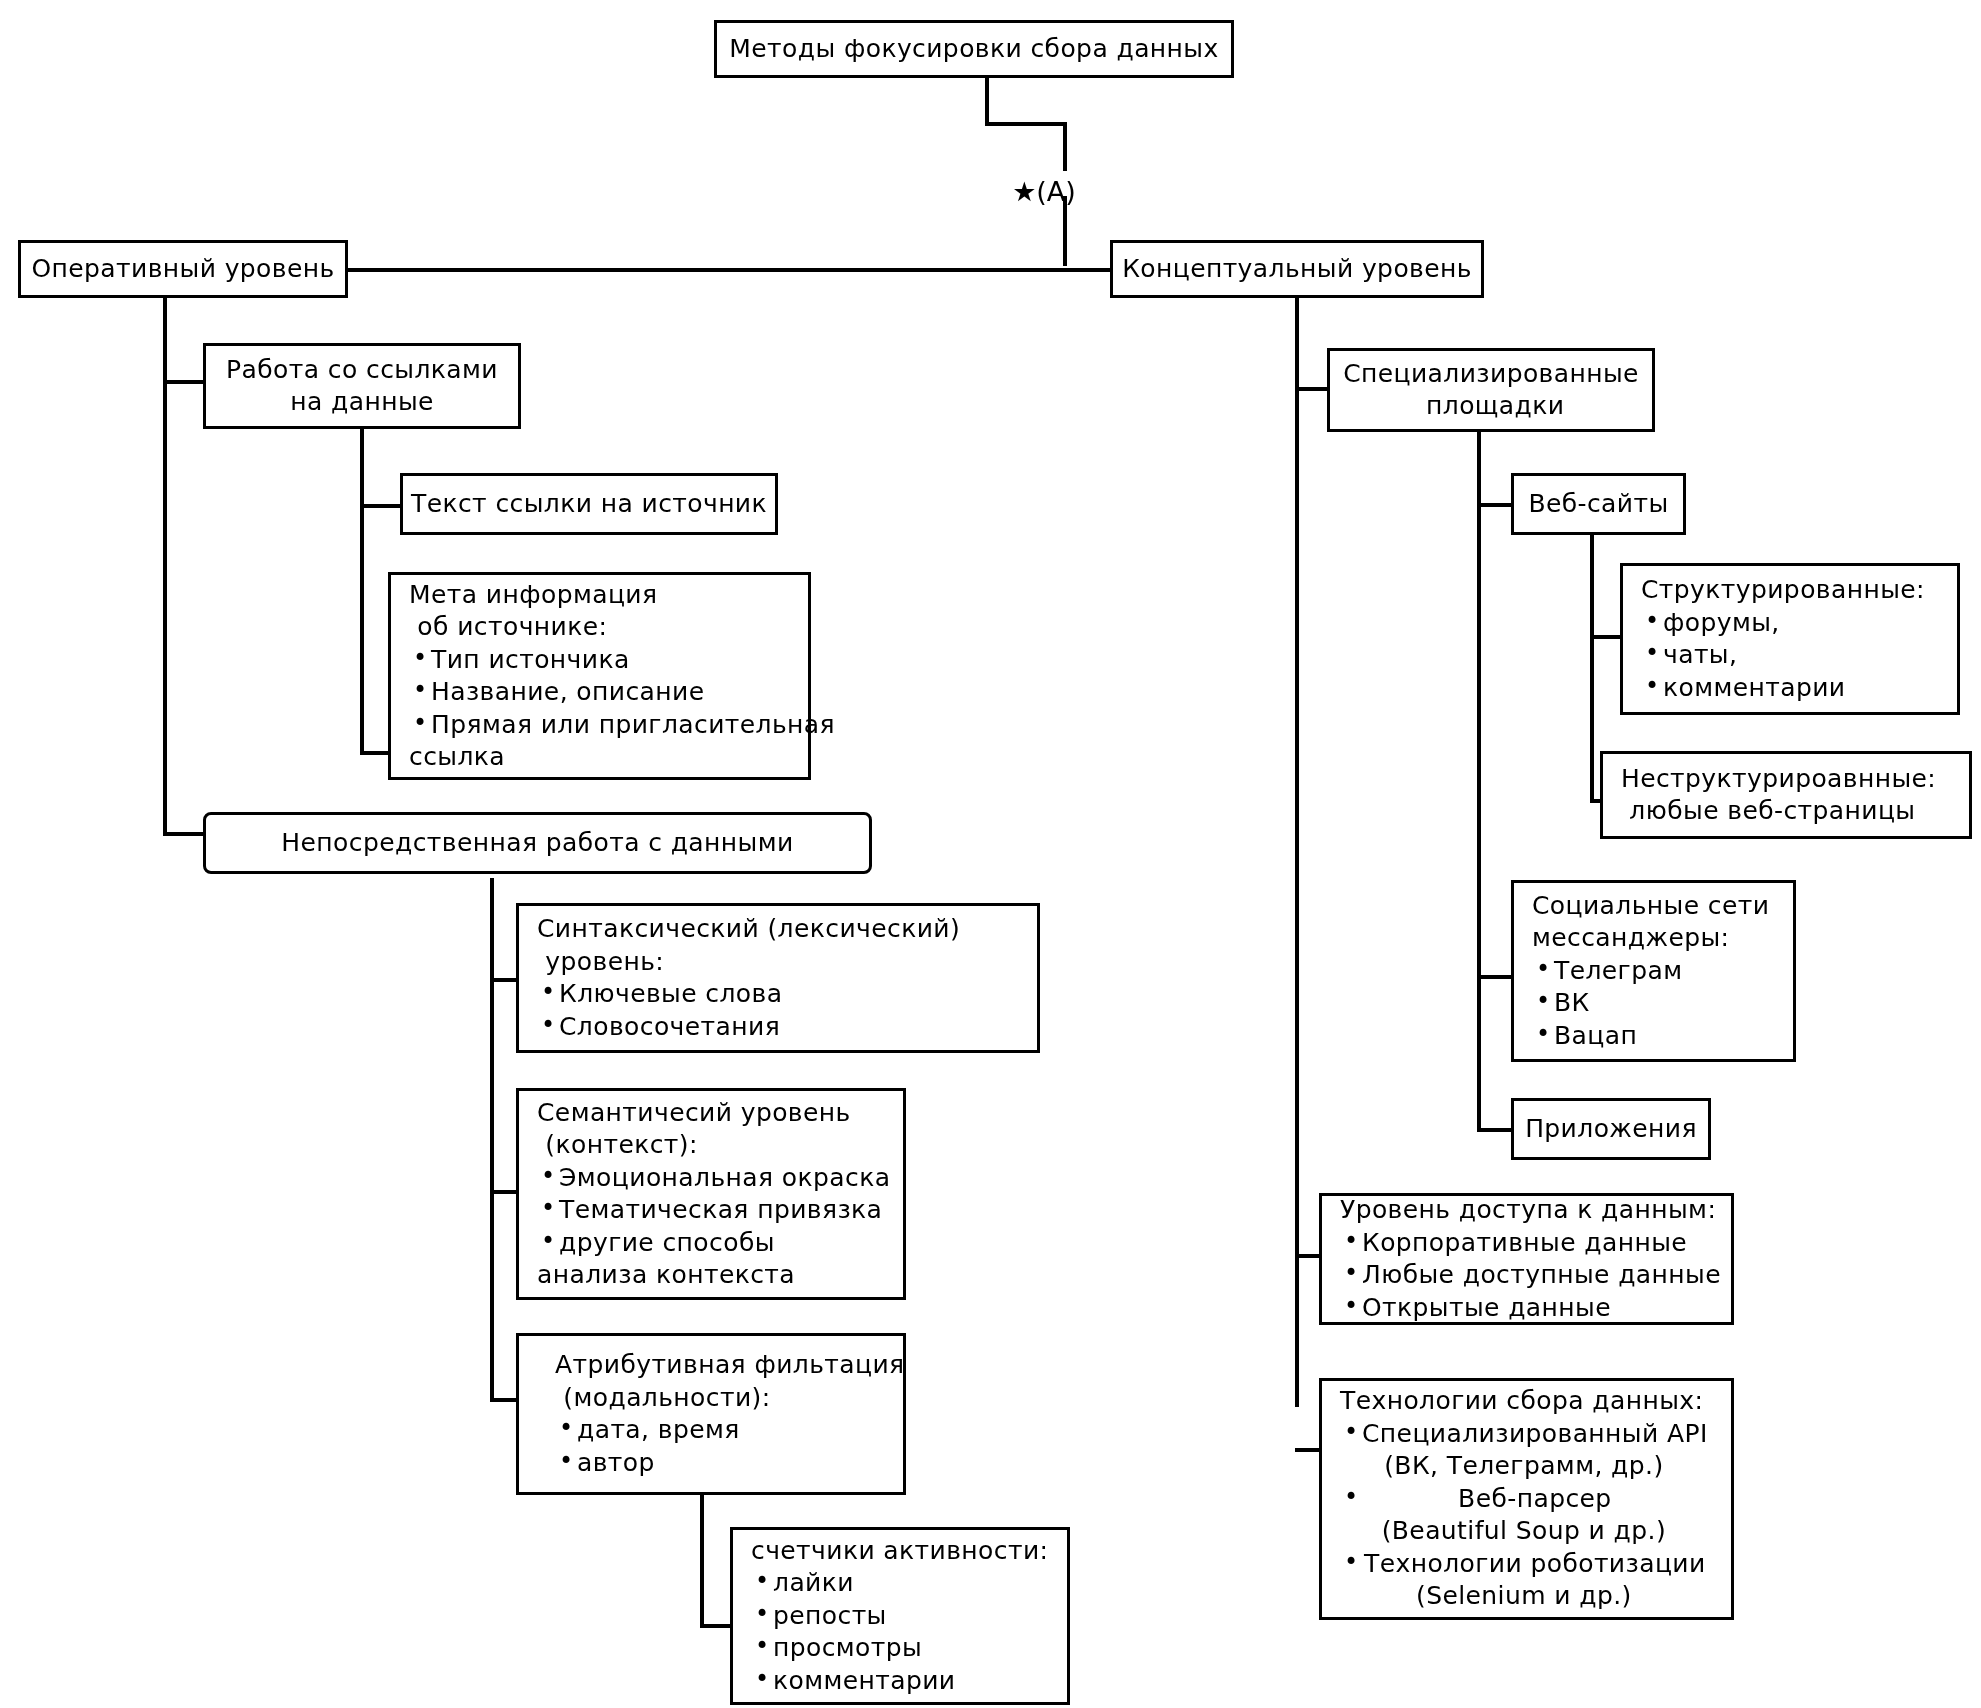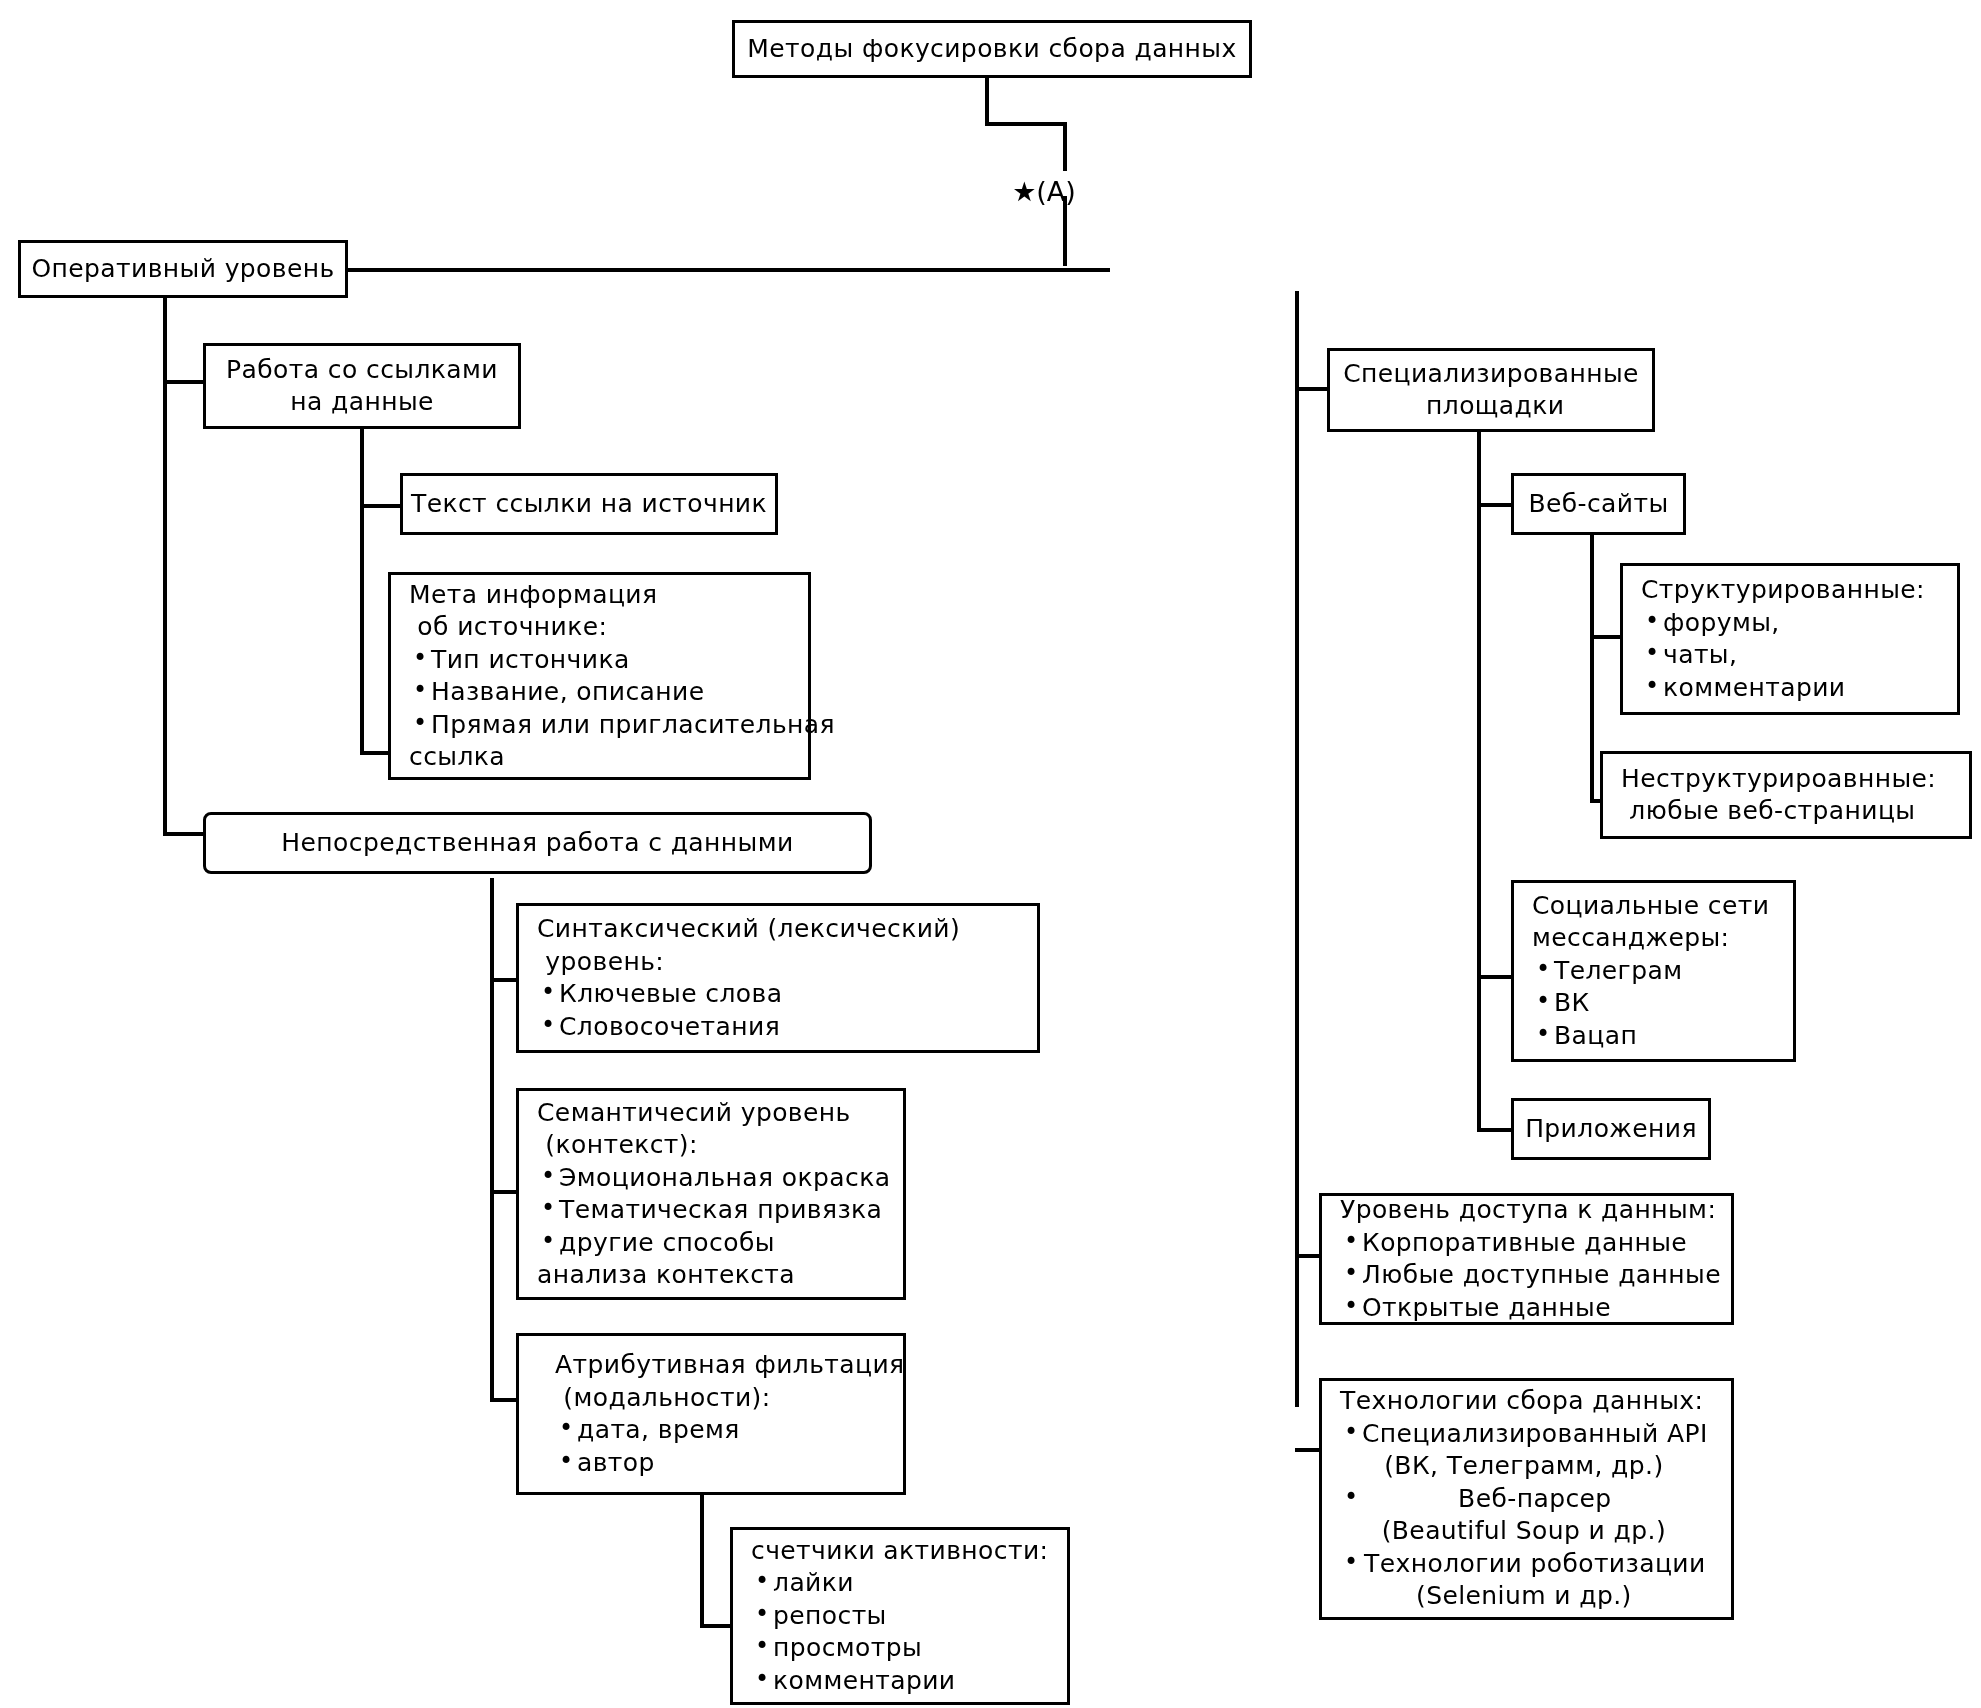--- a/index.html
+++ b/index.html
@@ -121,28 +121,31 @@
   <div class="line hline" style="left:1477px; top:503px; width:36px; height:4px;"></div>
   <div class="line hline" style="left:1477px; top:975px; width:36px; height:4px;"></div>
   <div class="line hline" style="left:1477px; top:1128px; width:36px; height:4px;"></div>
 
   <div class="line vline" style="left:1590px; top:535px; width:4px; height:268px;"></div>
   <div class="line hline" style="left:1590px; top:635px; width:32px; height:4px;"></div>
   <div class="line hline" style="left:1590px; top:799px; width:32px; height:4px;"></div>
 
   <div class="marker" style="left:1044px; top:176px; transform:translateX(-50%);">★(A)</div>
 
-  <div class="node pad-c" style="left:732px; top:20px; width:520px; height:58px;">
+  <div class="node pad-c" style="left:714px; top:20px; width:520px; height:58px;">
     <div class="ttl">Методы фокусировки сбора данных</div>
   </div>
 
   <div class="node pad-c" style="left:18px; top:240px; width:330px; height:58px;">
     <div class="ttl">Оперативный уровень</div>
   </div>
 
+  <div class="node pad-c" style="left:1110px; top:240px; width:374px; height:58px;">
+    <div class="ttl">Концептуальный уровень</div>
+  </div>
 
   <div class="node pad-c" style="left:203px; top:343px; width:318px; height:86px;">
     <div class="ttl">Работа со ссылками
 на данные</div>
   </div>
 
   <div class="node pad-c" style="left:400px; top:473px; width:378px; height:62px;">
     <div class="ttl">Текст ссылки на источник</div>
   </div>
 

